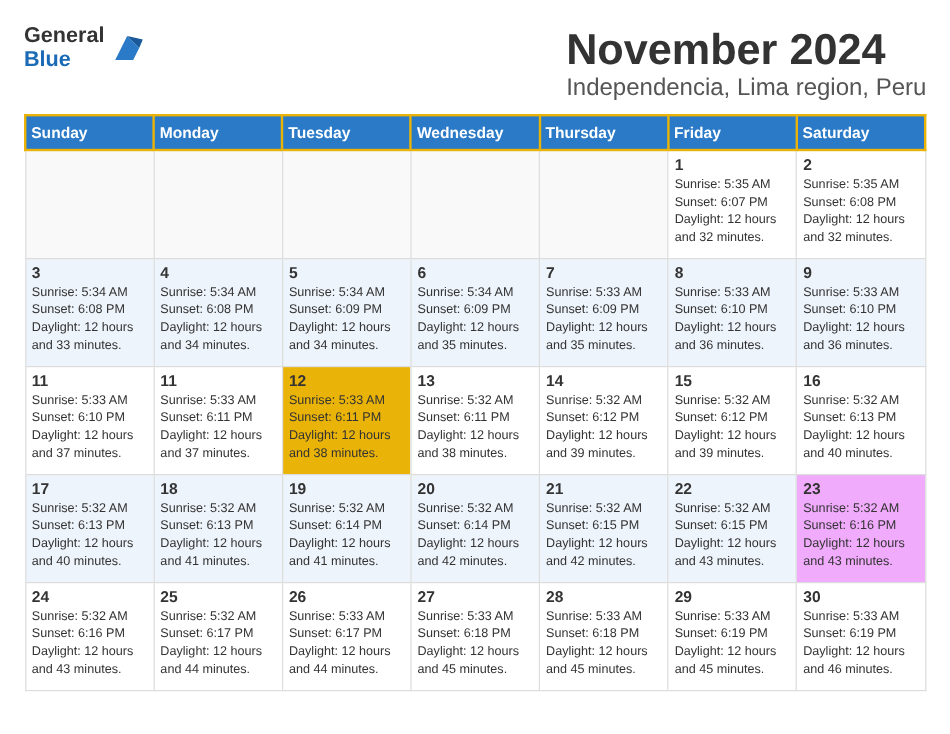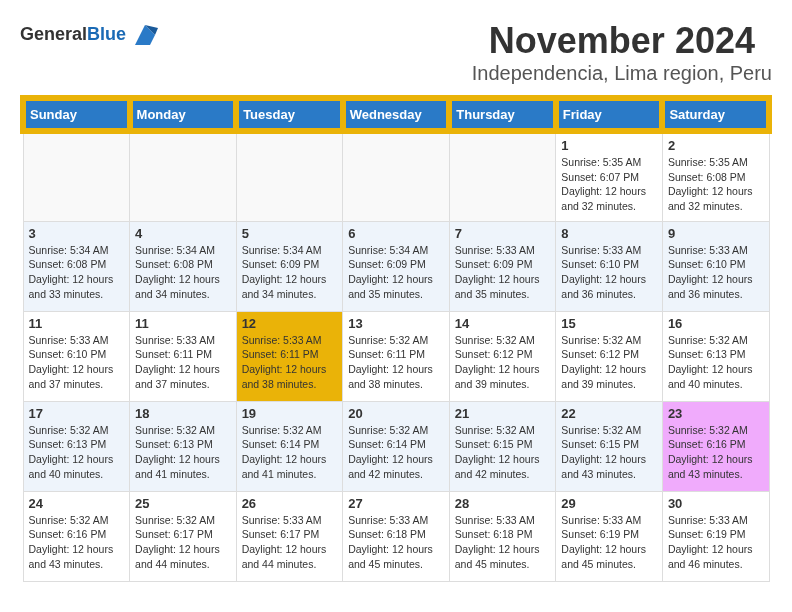--- a/index.html
+++ b/index.html
@@ -15,41 +15,41 @@
       align-items: flex-start;
       justify-content: space-between;
       margin-bottom: 10px;
     }
     .logo {
       display: flex;
       align-items: center;
     }
     .logo-text {
       display: flex;
-      flex-direction: row;
+      flex-direction: column;
       line-height: 1.1;
       justify-content: space-between;
     }
     .logo-general {
       font-size: 18px;
       font-weight: bold;
       color: #333;
     }
     .logo-blue {
       font-size: 18px;
       font-weight: bold;
       color: #1a6ab5;
     }
     .logo-icon {
       width: 30px;
       height: 30px;
       margin-left: 4px;
     }
     .title-block {
-      text-align: center;
+      text-align: left;
     }
     .month-title {
       font-size: 36px;
       font-weight: bold;
       color: #333;
     }
     .subtitle {
       font-size: 20px;
       color: #555;
     }
@@ -58,21 +58,21 @@
       border-collapse: collapse;
       table-layout: fixed;
     }
     .calendar th {
       background-color: #2a7ac7;
       color: #fff;
       font-size: 13px;
       font-weight: bold;
       padding: 6px 4px;
       text-align: left;
-      border: 6px solid #eab308;
+      border: 2px solid #eab308;
     }
     .calendar td {
       vertical-align: top;
       border: 1px solid #ddd;
       padding: 4px 5px;
       font-size: 10.5px;
       color: #333;
       height: 90px;
       background: #fff;
     }

